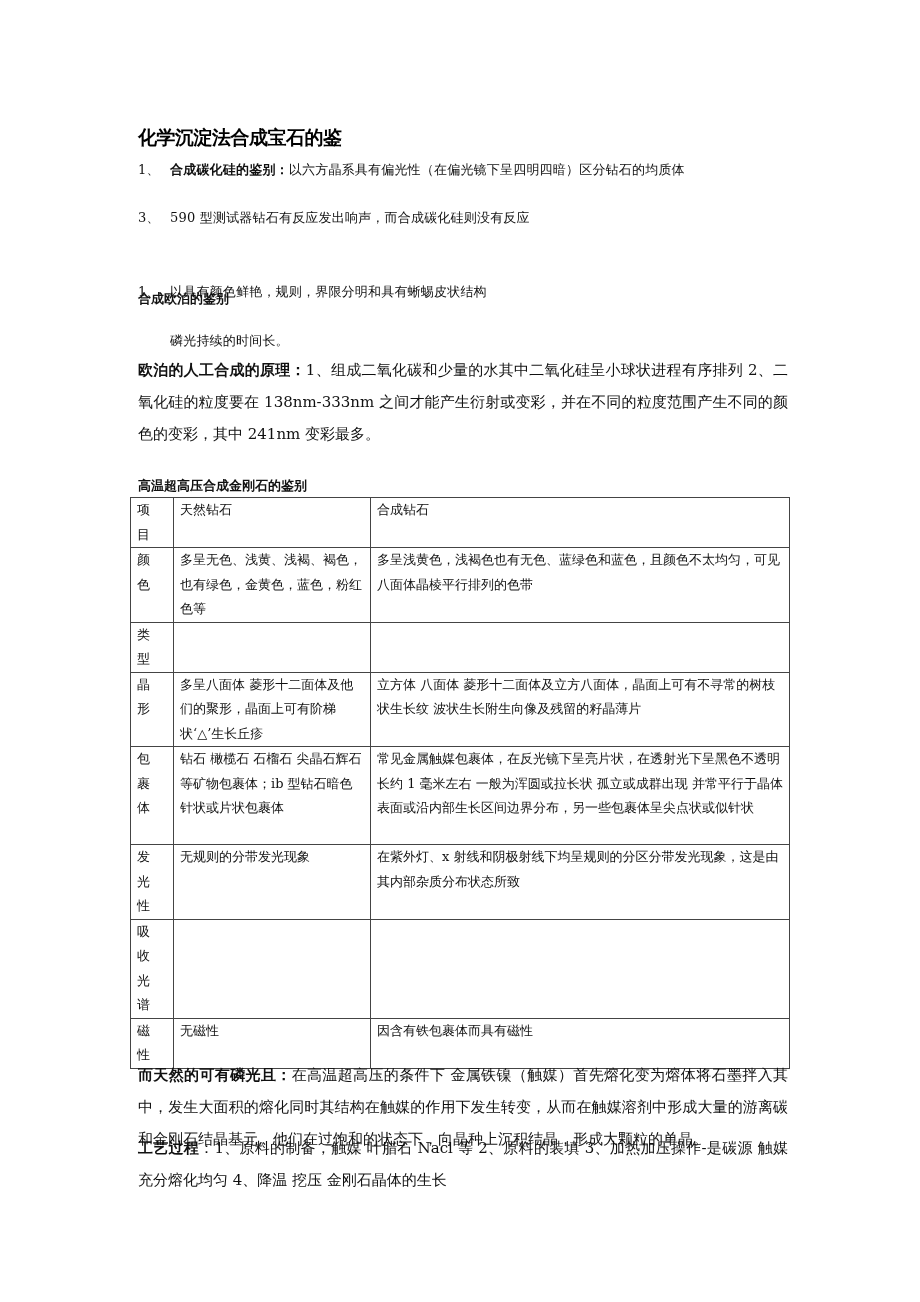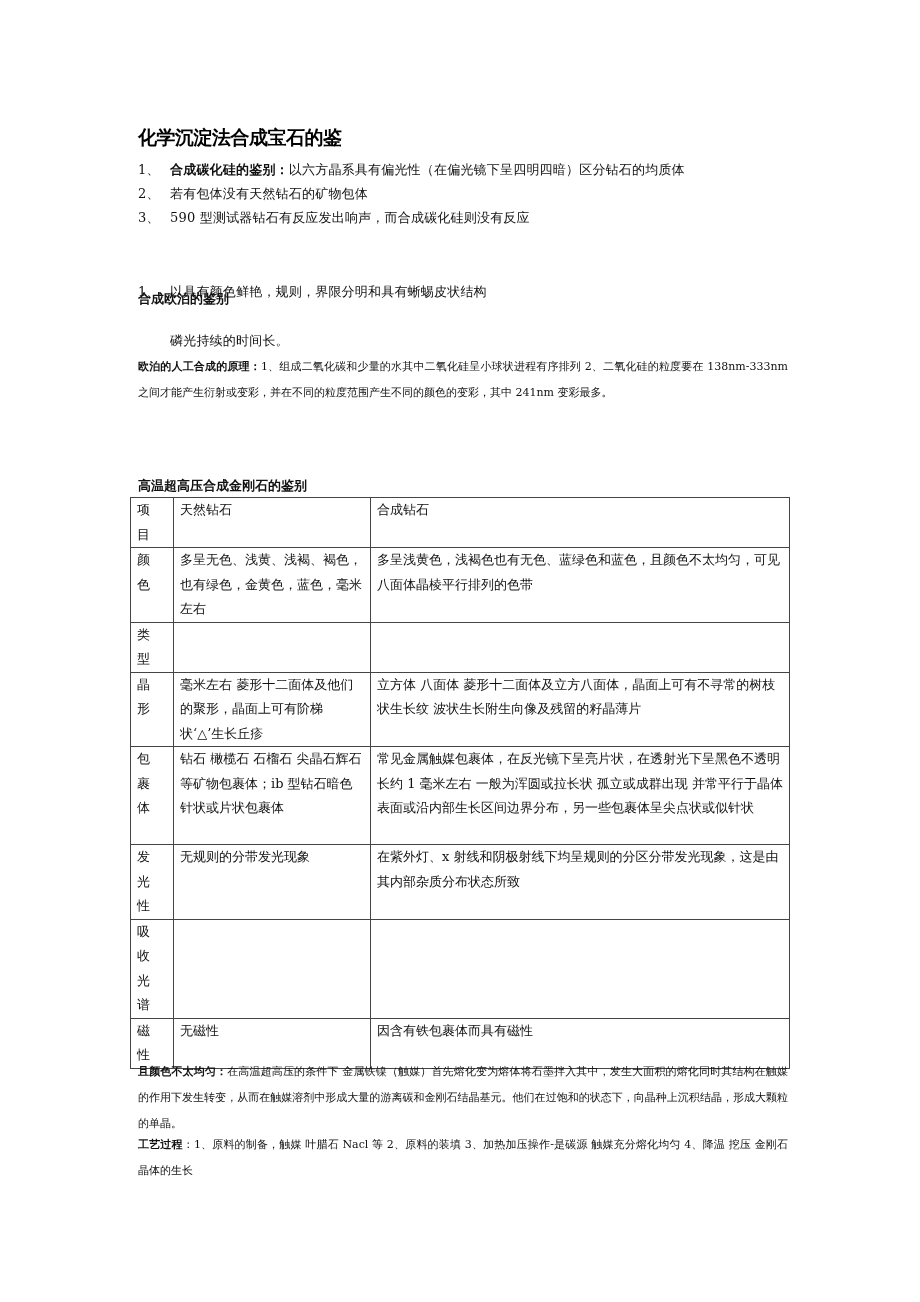--- a/index.html
+++ b/index.html
@@ -4,41 +4,38 @@
 <style>
   html, body { margin: 0; padding: 0; background: #ffffff; }
   body { width: 920px; height: 1302px; position: relative; overflow: hidden;
          font-family: "DejaVu Serif", "Liberation Serif", serif; color: #111; }
   .page { position: absolute; left: 0; top: 0; width: 788px; height: 1302px; }
   .title { position: absolute; left: 138px; top: 125px; font-family: "DejaVu Sans", sans-serif;
            font-weight: bold; font-size: 19px; letter-spacing: -0.5px; color: #000; }
   .line { position: absolute; left: 138px; font-size: 13px; line-height: 24px; white-space: nowrap; letter-spacing: 0.2px; }
   .num { display: inline-block; width: 32px; }
   .b { font-weight: bold; font-family: "DejaVu Sans", sans-serif; }
-  .para { position: absolute; left: 138px; width: 650px; font-size: 11px; line-height: 26px; text-align: justify; }
+  .para { position: absolute; left: 138px; width: 650px; font-size: 15px; line-height: 32px; text-align: justify; }
   .heading { position: absolute; left: 138px; font-size: 13px; font-weight: bold; font-family: "DejaVu Sans", sans-serif; line-height: 24px; }
   table.cmp { position: absolute; left: 130px; top: 497px; width: 660px; border-collapse: collapse; font-size: 13px; }
   table.cmp td { border: 1px solid #444; vertical-align: top; padding: 0 6px; line-height: 24.5px; }
   table.cmp td.k { width: 30px; padding: 0 6px 0 6px; }
   table.cmp td.n { width: 184px; }
   table.cmp td.s { }
   .kchars span { display: block; }
 </style>
 </head>
 <body>
 
 <div class="page">
 
   <div class="title">化学沉淀法合成宝石的鉴</div>
 
   <div class="line" style="top:158px;">
     <span class="num">1、</span><span class="b">合成碳化硅的鉴别：</span><span>以六方晶系具有偏光性（在偏光镜下呈四明四暗）区分钻石的均质体</span>
-  </div>
-  <div class="line" style="top:182px;">
-    <span class="num">2、</span><span>若有包体没有天然钻石的矿物包体</span>
   </div>
   <div class="line" style="top:206px;">
     <span class="num">3、</span><span>590 型测试器钻石有反应发出响声，而合成碳化硅则没有反应</span>
   </div>
 
   <div class="heading" style="top:256px;margin-top:31px;">合成欧泊的鉴别</div>
   <div class="line" style="top:280px;">
     <span class="num">1、</span><span>以具有颜色鲜艳，规则，界限分明和具有蜥蜴皮状结构</span>
   </div>
   <div class="line" style="top:329px; left:170px;">磷光持续的时间长。</div>
@@ -58,37 +55,37 @@
             <span>目</span>
           </td>
       <td class="n">天然钻石</td>
       <td class="s">合成钻石</td>
     </tr>
     <tr style="height:73px;">
       <td class="k kchars">
             <span>颜</span>
             <span>色</span>
           </td>
-      <td class="n">多呈无色、浅黄、浅褐、褐色，也有绿色，金黄色，蓝色，毫米左右</td>
+      <td class="n">多呈无色、浅黄、浅褐、褐色，也有绿色，金黄色，蓝色，粉红色等</td>
       <td class="s">多呈浅黄色，浅褐色也有无色、蓝绿色和蓝色，且颜色不太均匀，可见八面体晶棱平行排列的色带</td>
     </tr>
     <tr style="height:49px;">
       <td class="k kchars">
             <span>类</span>
             <span>型</span>
           </td>
       <td class="n"></td>
       <td class="s"></td>
     </tr>
     <tr style="height:73px;">
       <td class="k kchars">
             <span>晶</span>
             <span>形</span>
           </td>
-      <td class="n">毫米左右 菱形十二面体及他们的聚形，晶面上可有阶梯状‘△’生长丘疹</td>
+      <td class="n">多呈八面体 菱形十二面体及他们的聚形，晶面上可有阶梯状‘△’生长丘疹</td>
       <td class="s">立方体 八面体 菱形十二面体及立方八面体，晶面上可有不寻常的树枝状生长纹 波状生长附生向像及残留的籽晶薄片</td>
     </tr>
     <tr style="height:98px;">
       <td class="k kchars">
             <span>包</span>
             <span>裹</span>
             <span>体</span>
           </td>
       <td class="n">钻石 橄榄石 石榴石 尖晶石辉石等矿物包裹体；ib 型钻石暗色针状或片状包裹体</td>
       <td class="s">常见金属触媒包裹体，在反光镜下呈亮片状，在透射光下呈黑色不透明 长约 1 毫米左右 一般为浑圆或拉长状 孤立或成群出现 并常平行于晶体表面或沿内部生长区间边界分布，另一些包裹体呈尖点状或似针状</td>
@@ -117,20 +114,20 @@
             <span>磁</span>
             <span>性</span>
           </td>
       <td class="n">无磁性</td>
       <td class="s">因含有铁包裹体而具有磁性</td>
     </tr>
   </tbody>
     </table>
 
   <div class="para" style="top:1059px;">
-    <span class="b">且颜色不太均匀：</span><span>在高温超高压的条件下 金属铁镍（触媒）首先熔化变为熔体将石墨拌入其中，发生大面积的熔化同时其结构在触媒的作用下发生转变，从而在触媒溶剂中形成大量的游离碳和金刚石结晶基元。他们在过饱和的状态下，向晶种上沉积结晶，形成大颗粒的单晶。</span>
+    <span class="b">而天然的可有磷光且：</span><span>在高温超高压的条件下 金属铁镍（触媒）首先熔化变为熔体将石墨拌入其中，发生大面积的熔化同时其结构在触媒的作用下发生转变，从而在触媒溶剂中形成大量的游离碳和金刚石结晶基元。他们在过饱和的状态下，向晶种上沉积结晶，形成大颗粒的单晶。</span>
   </div>
 
   <div class="para" style="top:1132px;">
     <span class="b">工艺过程</span><span>：</span><span>1、原料的制备，触媒 叶腊石 Nacl 等 2、原料的装填 3、加热加压操作-是碳源 触媒充分熔化均匀 4、降温 挖压 金刚石晶体的生长</span>
   </div>
 
 </div>
 
 </body></html>

